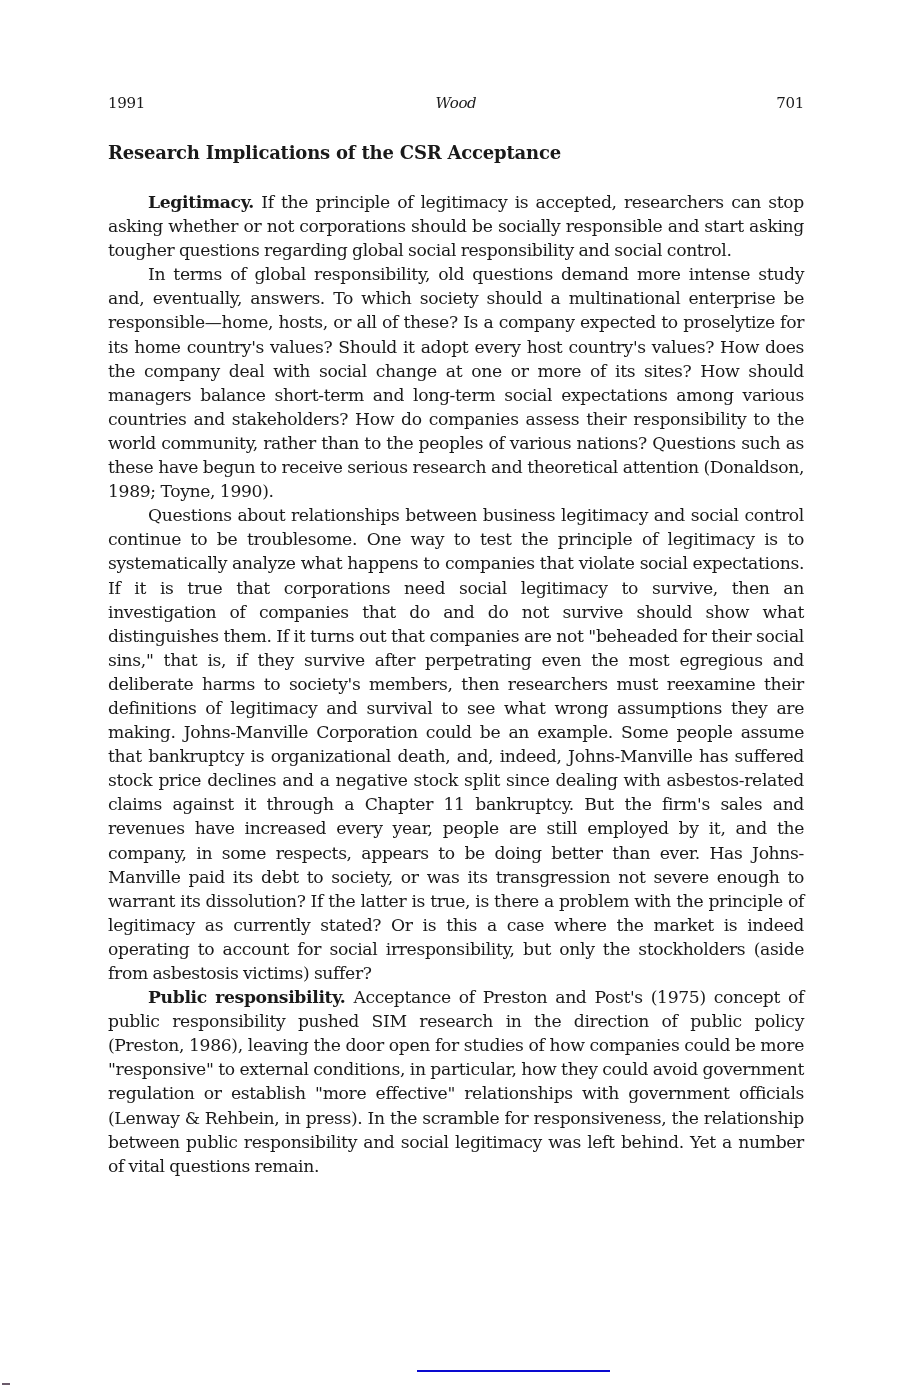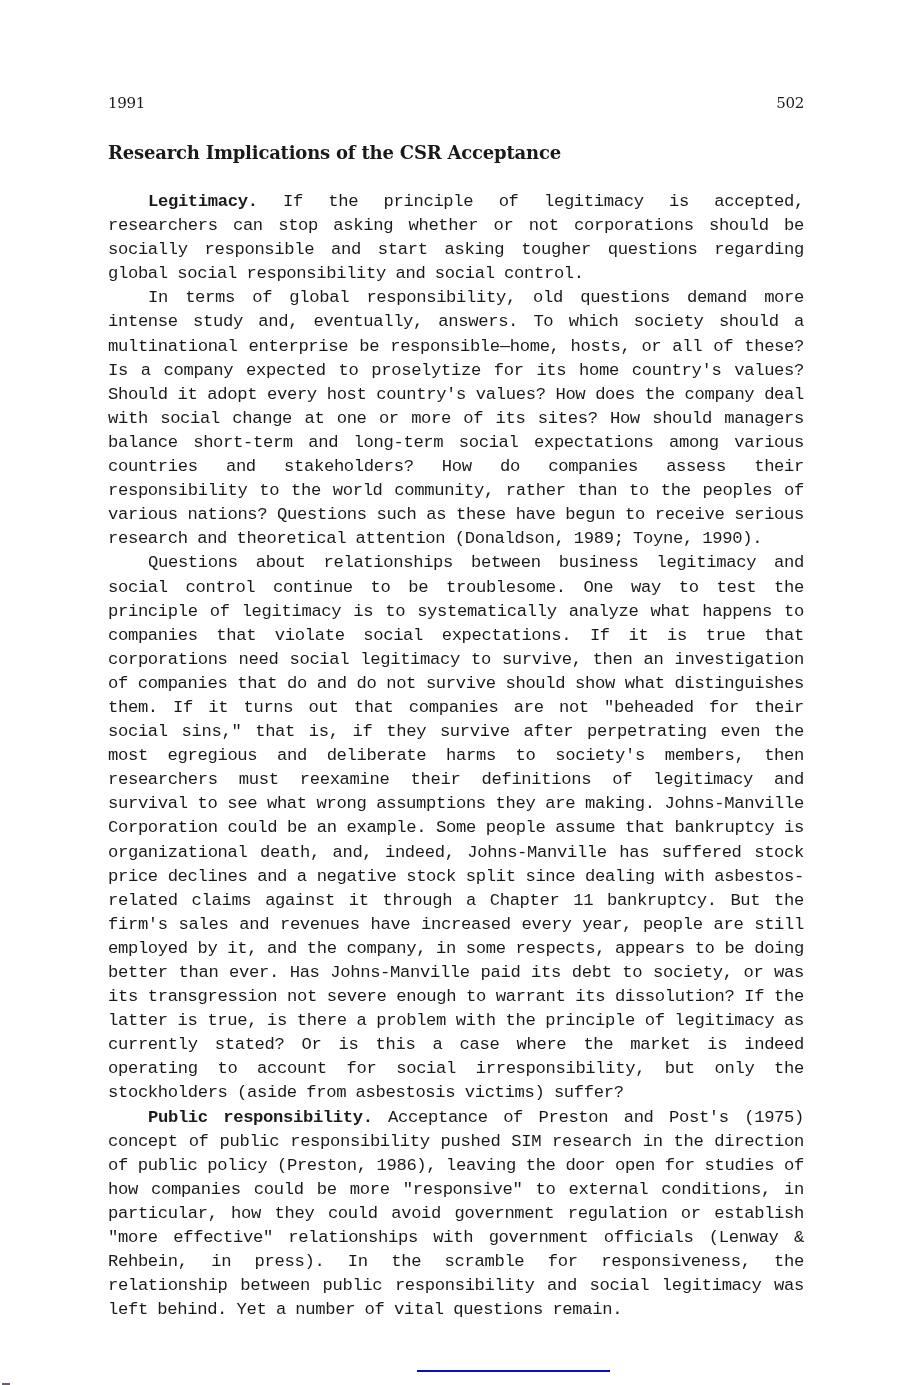--- a/index.html
+++ b/index.html
@@ -40,21 +40,20 @@
     font-size: 18px;
     font-weight: bold;
     letter-spacing: -0.2px;
     margin: 0;
   }
   .body-text {
     position: absolute;
     top: 190px;
     left: 0;
     width: 696px;
-    font-family: Liberation Mono, monospace;
   }
   .para {
     margin: 0;
     font-size: 17.2px;
     line-height: 24.1px;
     text-align: justify;
     text-indent: 40px;
     letter-spacing: -0.35px;
     word-spacing: -0.5px;
     hyphens: none;
@@ -78,21 +77,22 @@
     height: 2px;
     background: #6a5a6a;
   }
 </style>
 </head>
 <body>
 
 <div class="page">
   <div class="running-head">
     <span class="rh-left">1991</span>
-    <span class="rh-right">502</span>
+    <span class="rh-center">Wood</span>
+    <span class="rh-right">701</span>
   </div>
 
   <h2 class="section-title">Research Implications of the CSR Acceptance</h2>
 
   <div class="body-text">
     <p class="para"><span class="runin">Legitimacy.</span><span> If the principle of legitimacy is accepted, researchers can stop asking whether or not corporations should be socially responsible and start asking tougher questions regarding global social responsibility and social control.</span></p>
     <p class="para"><span>In terms of global responsibility, old questions demand more intense study and, eventually, answers. To which society should a multinational enterprise be responsible—home, hosts, or all of these? Is a company expected to proselytize for its home country's values? Should it adopt every host country's values? How does the company deal with social change at one or more of its sites? How should managers balance short-term and long-term social expectations among various countries and stakeholders? How do companies assess their responsibility to the world community, rather than to the peoples of various nations? Questions such as these have begun to receive serious research and theoretical attention (Donaldson, 1989; Toyne, 1990).</span></p>
     <p class="para"><span>Questions about relationships between business legitimacy and social control continue to be troublesome. One way to test the principle of legitimacy is to systematically analyze what happens to companies that violate social expectations. If it is true that corporations need social legitimacy to survive, then an investigation of companies that do and do not survive should show what distinguishes them. If it turns out that companies are not "beheaded for their social sins," that is, if they survive after perpetrating even the most egregious and deliberate harms to society's members, then researchers must reexamine their definitions of legitimacy and survival to see what wrong assumptions they are making. Johns-Manville Corporation could be an example. Some people assume that bankruptcy is organizational death, and, indeed, Johns-Manville has suffered stock price declines and a negative stock split since dealing with asbestos-related claims against it through a Chapter 11 bankruptcy. But the firm's sales and revenues have increased every year, people are still employed by it, and the company, in some respects, appears to be doing better than ever. Has Johns-Manville paid its debt to society, or was its transgression not severe enough to warrant its dissolution? If the latter is true, is there a problem with the principle of legitimacy as currently stated? Or is this a case where the market is indeed operating to account for social irresponsibility, but only the stockholders (aside from asbestosis victims) suffer?</span></p>
     <p class="para"><span class="runin">Public responsibility.</span><span> Acceptance of Preston and Post's (1975) concept of public responsibility pushed SIM research in the direction of public policy (Preston, 1986), leaving the door open for studies of how companies could be more "responsive" to external conditions, in particular, how they could avoid government regulation or establish "more effective" relationships with government officials (Lenway &amp; Rehbein, in press). In the scramble for responsiveness, the relationship between public responsibility and social legitimacy was left behind. Yet a number of vital questions remain.</span></p>
   </div>

